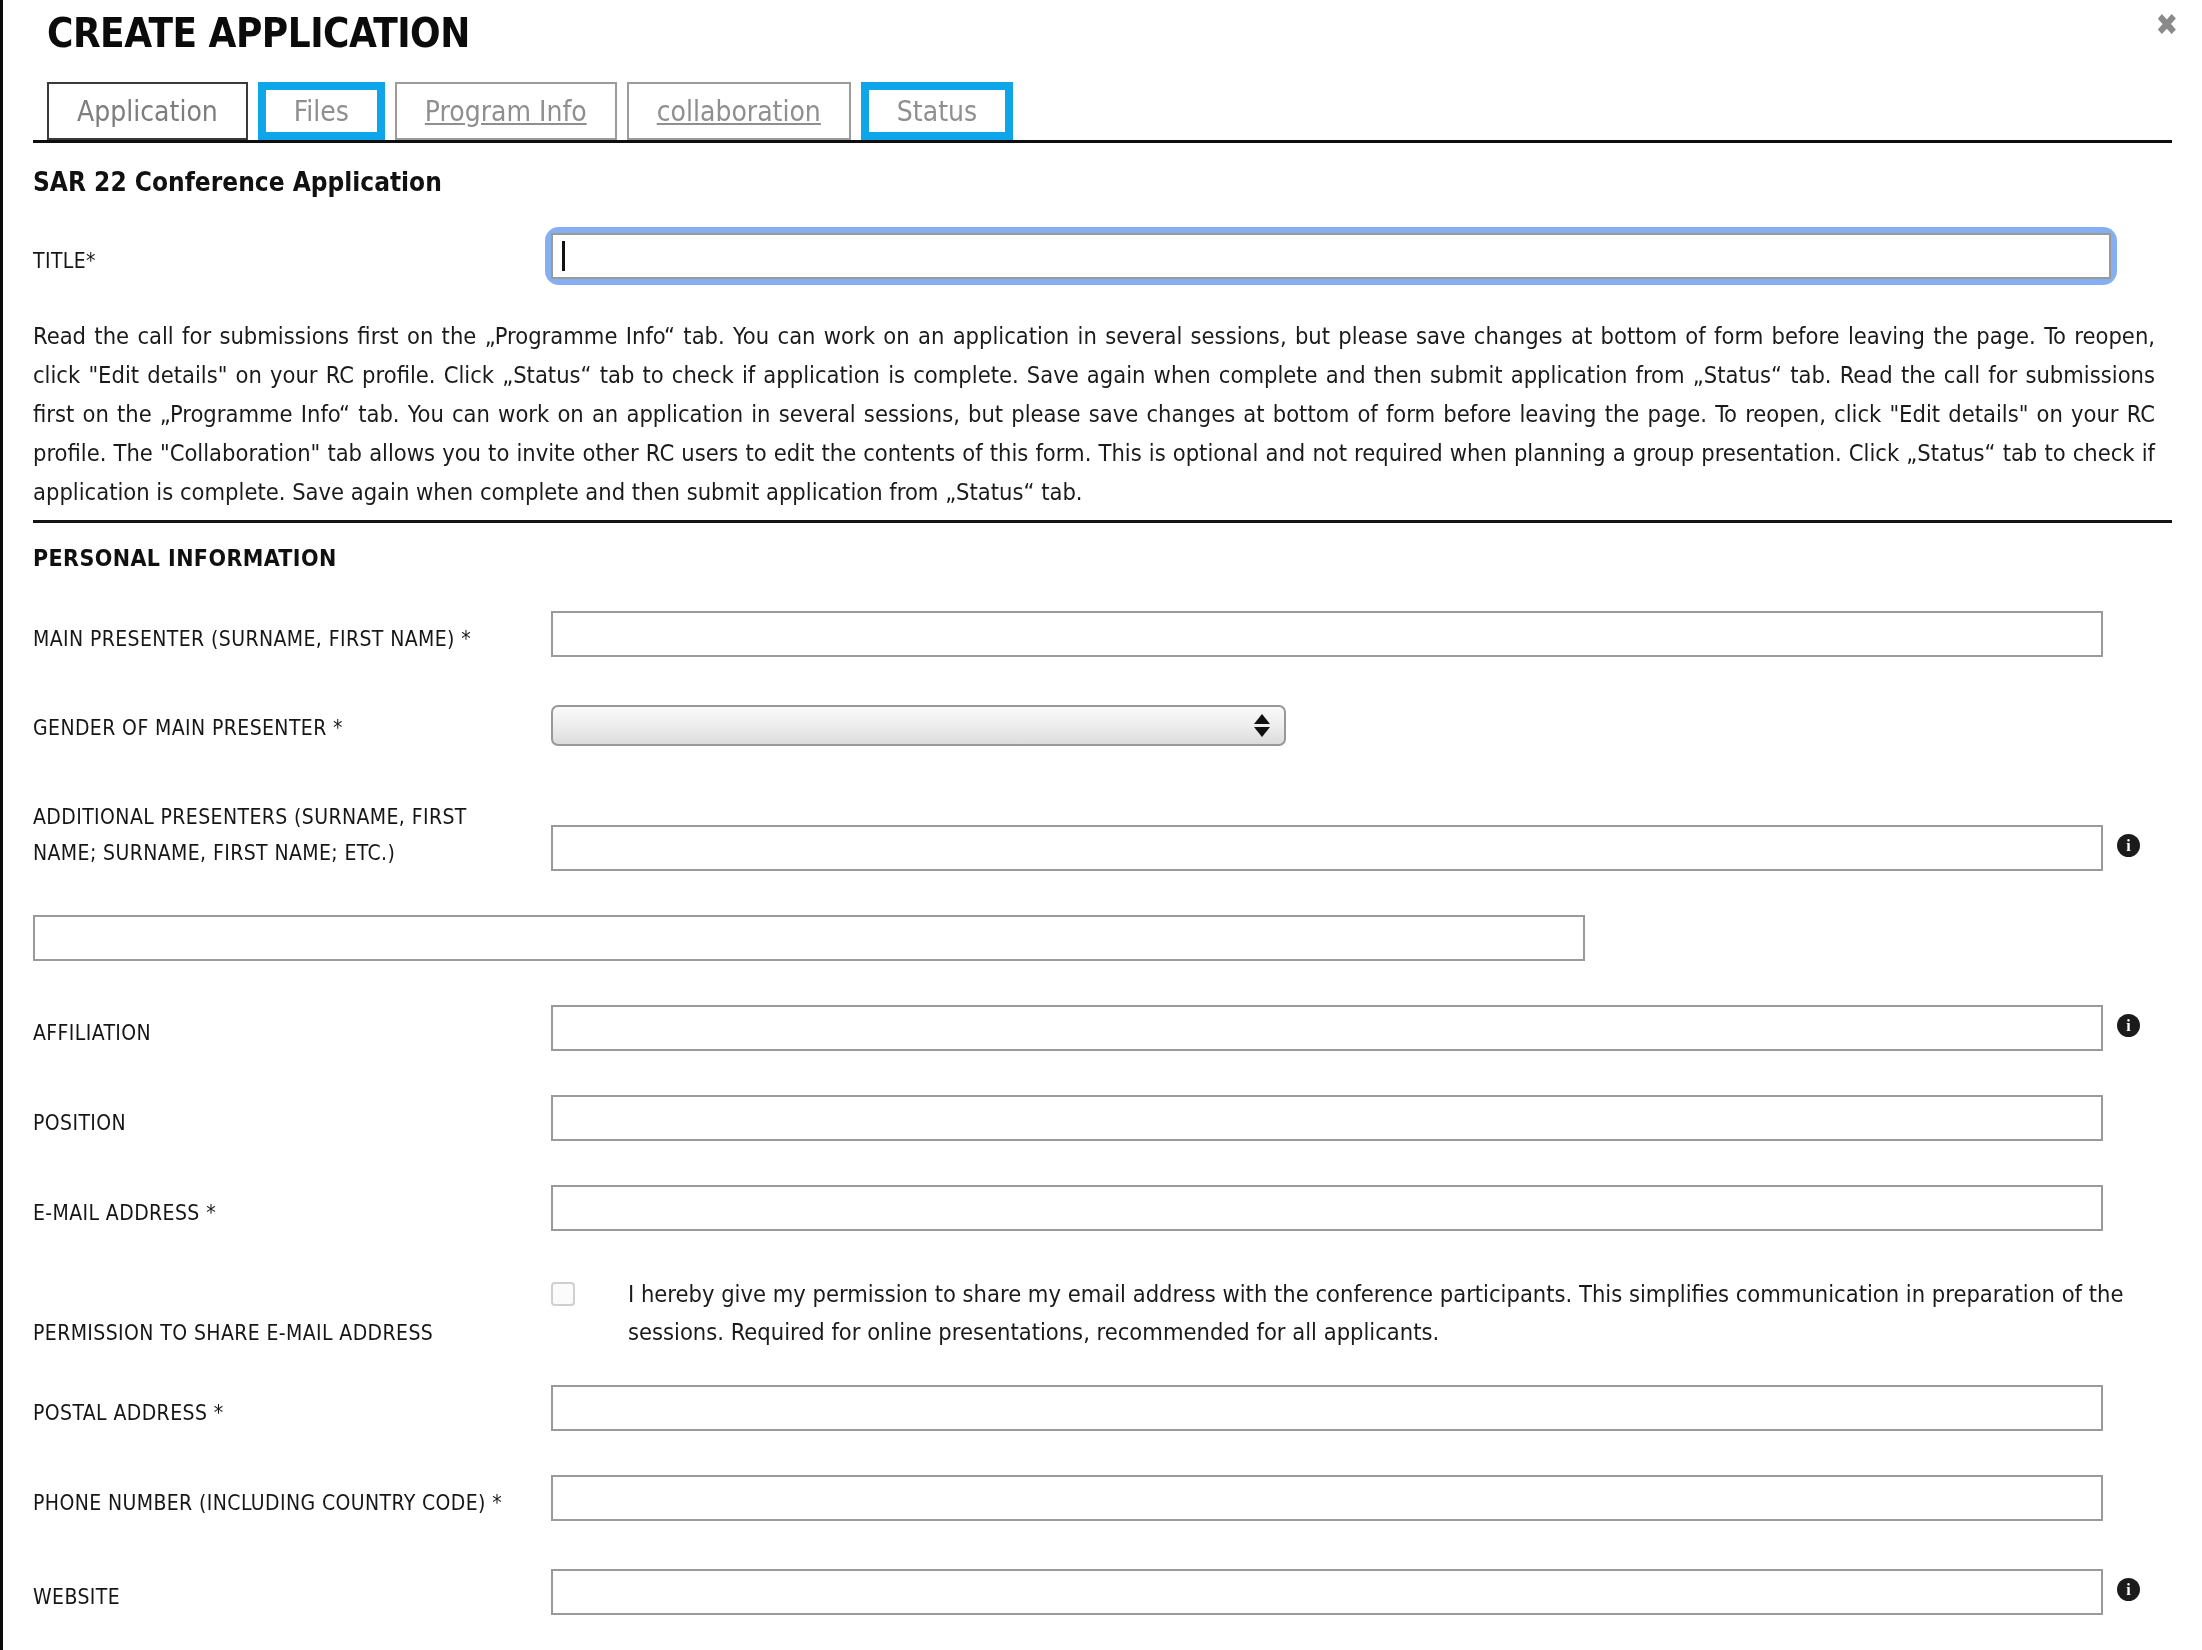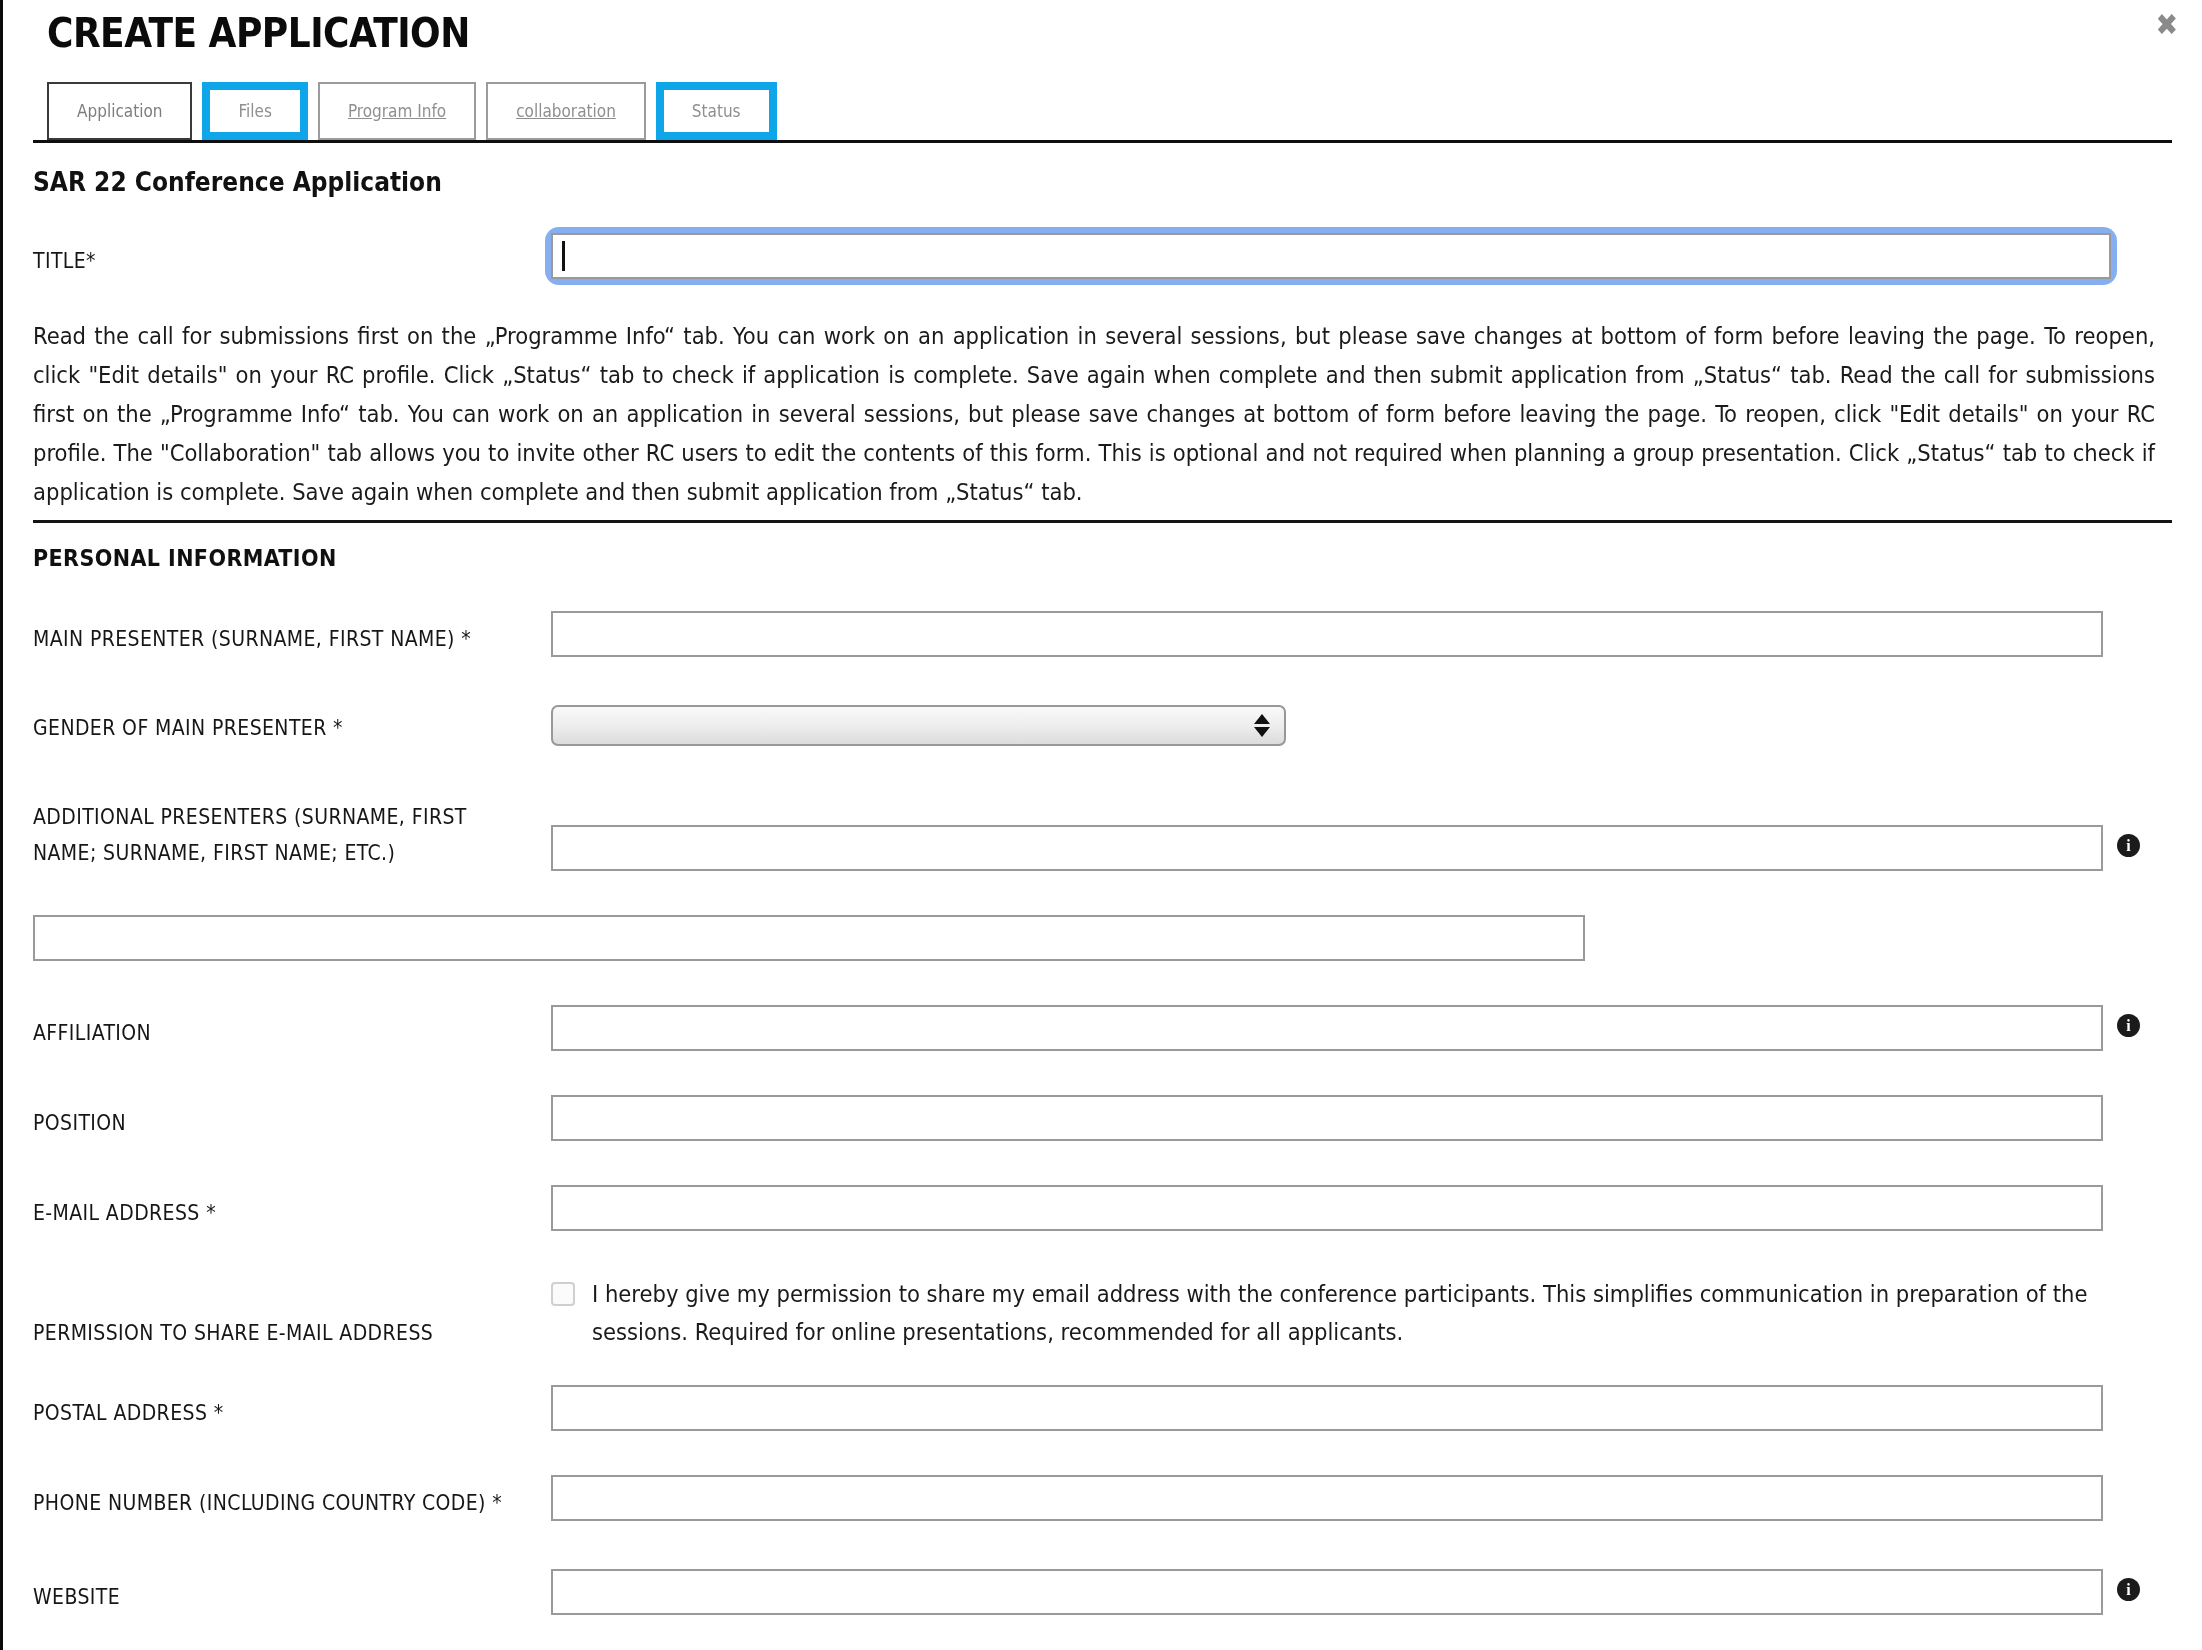--- a/index.html
+++ b/index.html
@@ -18,21 +18,21 @@
   .hdr h1 { font-size:40px; font-weight:700; letter-spacing:-0.5px; color:#0b0b0b; }
   .close-x {
     position:absolute; top:10px; right:-6px;
     font-size:30px; font-weight:700; color:#8a8a8a; cursor:pointer; line-height:1;
   }
 
   
   .tabbar { margin-top:26px; padding-left:14px; border-bottom:3px solid #0e0e0e; display:flex; align-items:flex-end; gap:10px; }
   .tab {
     display:inline-flex; align-items:center; justify-content:center;
-    height:58px; padding:0 28px; font-size:17px; color:#8f8f8f;
+    height:58px; padding:0 28px; font-size:28px; color:#8f8f8f;
     background:#fff; cursor:pointer; white-space:nowrap;
   }
   .tab.t-active { border:2px solid #3a3a3a; color:#7d7d7d; }
   .tab.t-light  { border:8px solid #0ea5e9; }
   .tab.t-mid    { border:2px solid #9b9b9b;text-decoration:underline; }
 
   
   .form-heading { margin:24px 0 0 0; font-size:26px; font-weight:700; color:#111; }
 
   
@@ -81,21 +81,21 @@
   
   .info {
     position:absolute; left:1566px; top:9px; width:23px; height:23px;
     background:#1b1b1b; color:#fff; border-radius:50%;
     display:flex; align-items:center; justify-content:center;
     font-family:"Liberation Serif","DejaVu Serif",serif; font-weight:700; font-size:16px;
     cursor:pointer;
   }
 
   
-  .perm-line { display:flex; align-items:flex-start; }
+  .perm-line { display:flex; align-items:flex-start;gap:36px; }
   .checkbox {
     width:24px; height:24px; margin-top:7px; border:2px solid #cfcfcf; border-radius:4px;
     background:#fbfbfb; cursor:pointer; flex:0 0 auto;
   }
   .perm-text { margin-left:17px; font-size:23.5px; line-height:38px; color:#1a1a1a; width:1520px; }
   .perm-row { margin-bottom:34px; }
   .phone-row { margin-bottom:48px; }
 </style>
 </head>
 <body>

